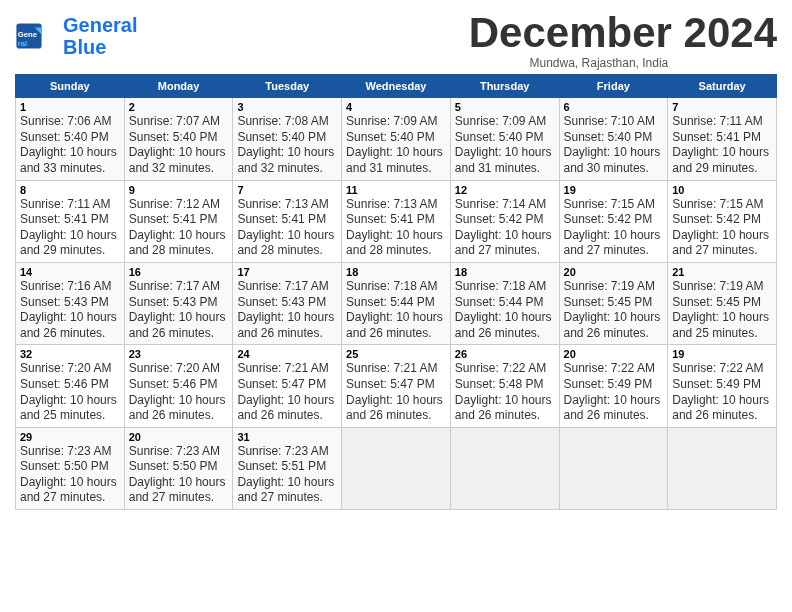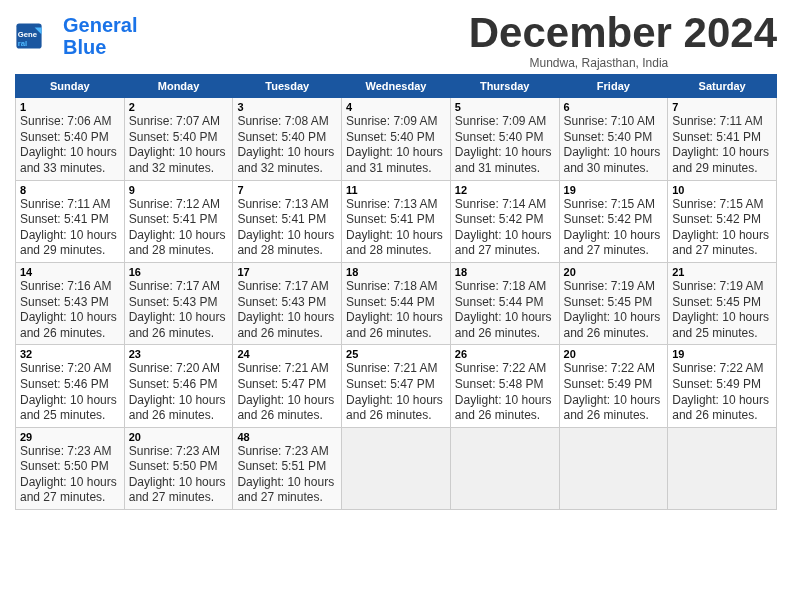--- a/index.html
+++ b/index.html
@@ -381,21 +381,21 @@
       </td>
           <td>
         <span class="day-num">20</span>
         <div class="day-info">
           Sunrise: 7:23 AM<br>
           Sunset: 5:50 PM<br>
           Daylight: 10 hours and 27 minutes.
         </div>
       </td>
           <td>
-        <span class="day-num">48</span>
+        <span class="day-num">31</span>
         <div class="day-info">
           Sunrise: 7:23 AM<br>
           Sunset: 5:51 PM<br>
           Daylight: 10 hours and 27 minutes.
         </div>
       </td>
           <td class="empty-cell"></td>
           <td class="empty-cell"></td>
           <td class="empty-cell"></td>
           <td class="empty-cell"></td>

